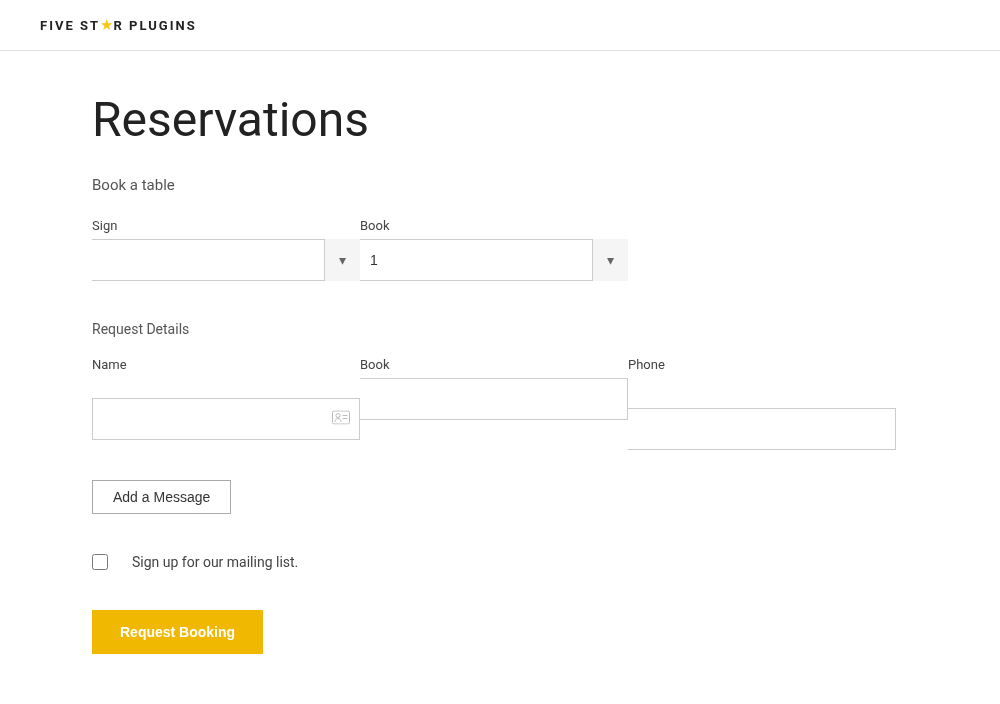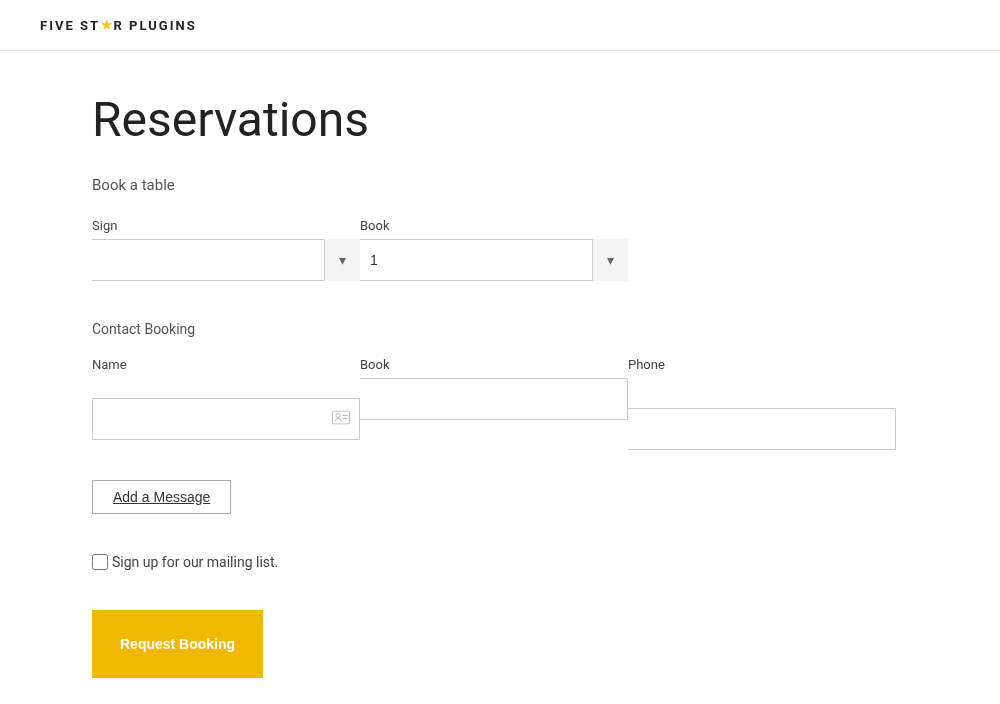--- a/index.html
+++ b/index.html
@@ -228,47 +228,46 @@
 
     .add-message-btn {
       background: #fff;
       border: 1px solid #aaa;
       padding: 8px 20px;
       font-size: 14px;
       color: #333;
       cursor: pointer;
       margin-top: 10px;
       margin-bottom: 30px;
-      text-decoration: underline;
     }
 
     .mailing-list-row {
       display: flex;
       align-items: flex-start;
-      gap: 4px;
+      gap: 24px;
       margin-bottom: 40px;
       margin-top: 10px;
     }
 
     .mailing-checkbox {
       width: 16px;
       height: 16px;
       accent-color: #888;
       cursor: pointer;
     }
 
     .mailing-label {
       font-size: 14px;
       color: #444;
     }
 
     .request-btn {
       background: #f0b800;
       border: none;
-      padding: 26px 28px;
+      padding: 14px 28px;
       font-size: 14px;
       font-weight: 600;
       color: #fff;
       cursor: pointer;
       text-transform: none;
     }
   </style>
 </head>
 <body>
 
@@ -315,21 +314,21 @@
           </select>
           <div class="select-arrow"></div>
         </div>
       </div>
 
     </div>
   </div>
 
   
   <div class="contact-section">
-    <p class="contact-title">Contact Booking</p>
+    <p class="contact-title">Request Details</p>
 
     <div class="contact-row">
 
       <div class="contact-field name-field">
         <label class="field-label">Name</label>
         <div class="name-input-wrapper">
           <input type="text" class="text-input" style="">
           <span class="name-icon">
             
             <svg width="18" height="14" viewBox="0 0 18 14" fill="none" xmlns="http://www.w3.org/2000/svg">

